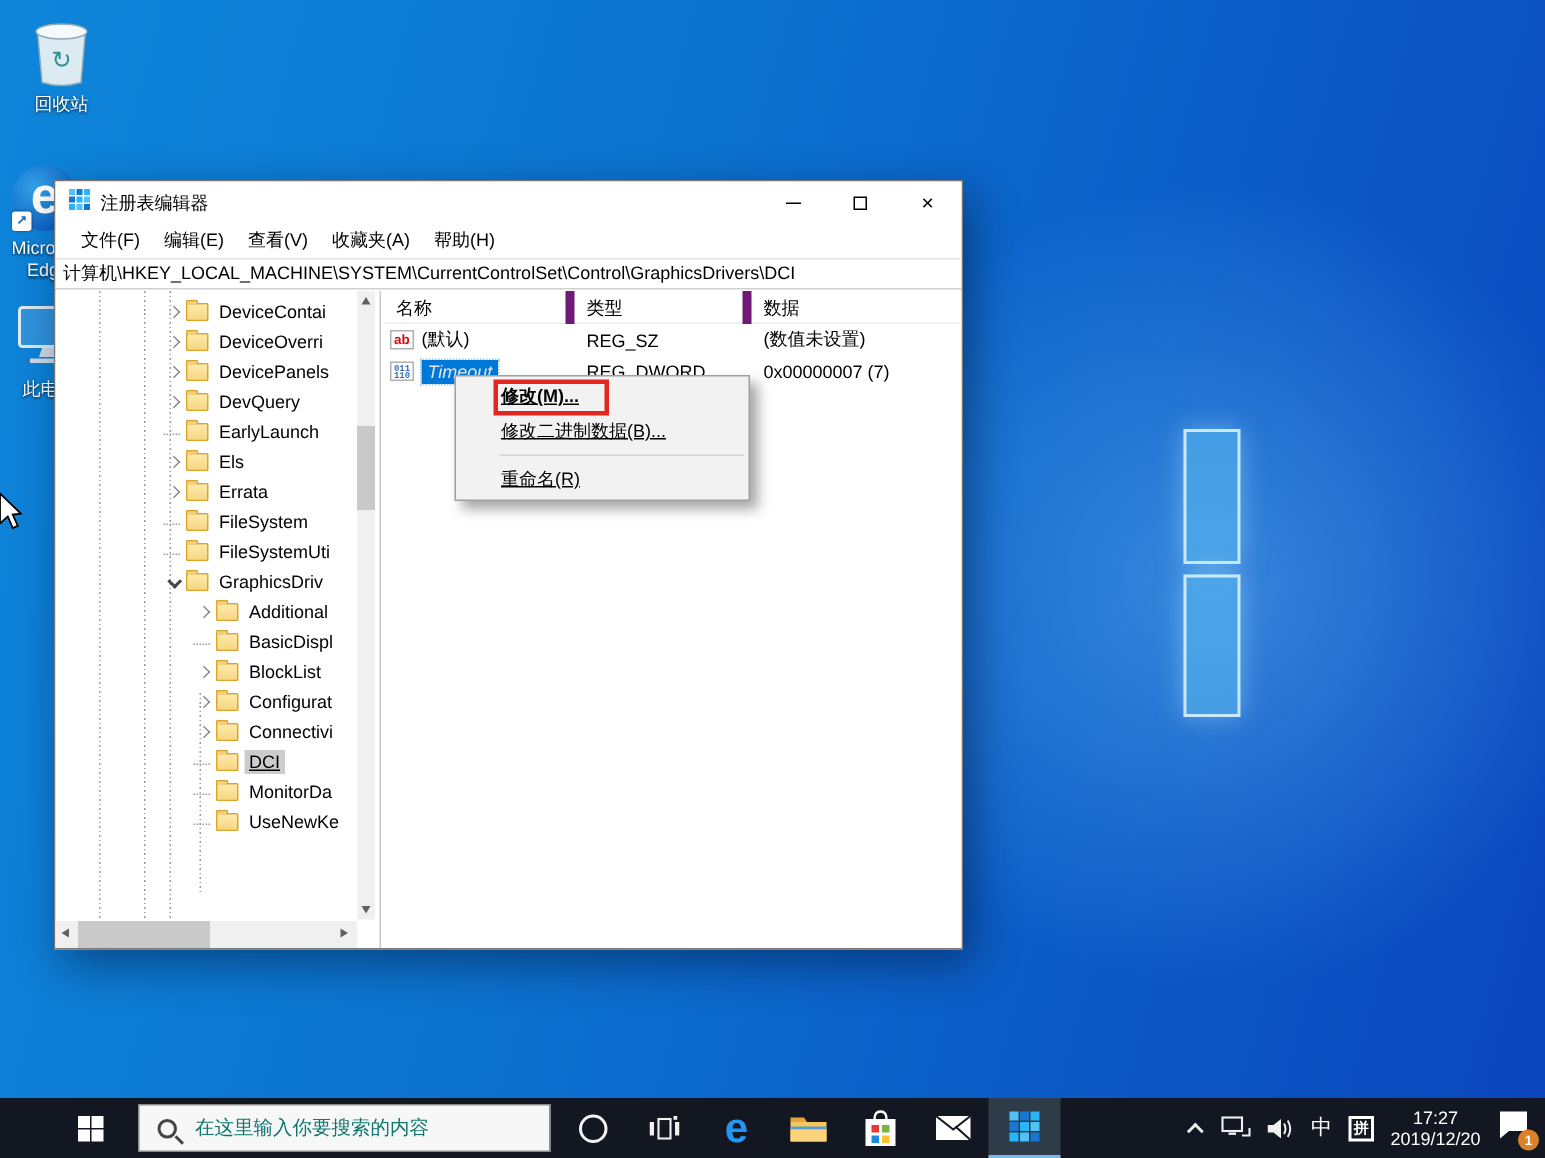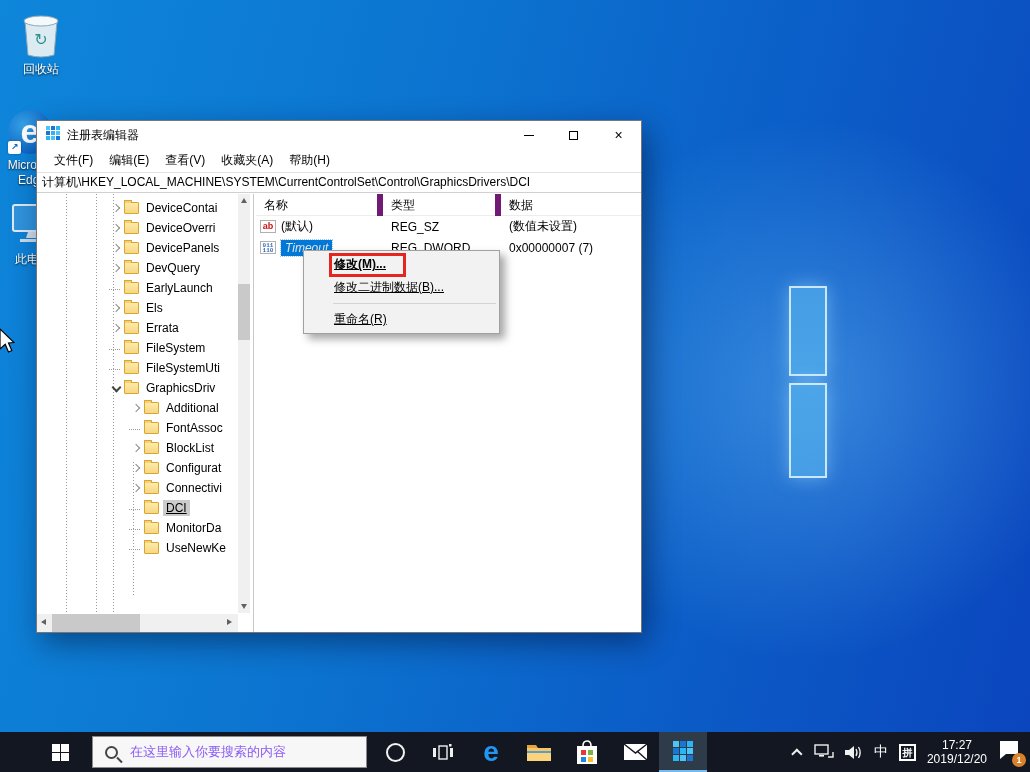--- a/index.html
+++ b/index.html
@@ -121,21 +121,21 @@
   .startbtn { position: absolute; left: 36px; top: 0; width: 48px; height: 40px;
     display: flex; align-items: center; justify-content: center; }
   .startgrid { display: grid; grid-template-columns: 8px 8px; grid-template-rows: 8px 8px; gap: 1px; }
   .startgrid div { background: #fff; }
   .searchbox { position: absolute; left: 92px; top: 4px; width: 275px; height: 32px;
     background: #f7f7f7; border: 1px solid #8a8a8a; display: flex; align-items: center; color: #333; }
   .mag { width: 13px; height: 13px; border: 2px solid #444; border-radius: 50%; position: relative;
     margin: 0 12px 0 12px; flex: none; }
   .mag::after { content: ""; position: absolute; width: 7px; height: 2px; background: #444;
     transform: rotate(45deg); left: 9px; top: 11px; }
-  .search-text { font-size: 13px; color: #8b5cf6; }
+  .search-text { font-size: 13px; color: #0f766e; }
   .tb-icons { position: absolute; left: 371px; top: 0; height: 40px; display: flex; }
   .tbslot { width: 48px; height: 40px; display: flex; align-items: center; justify-content: center; position: relative; }
   .tbslot.active { background: #2e3c49; border-bottom: 2px solid #76b9ed; }
   .cortana-ring { width: 19px; height: 19px; border: 2px solid #f2f2f2; border-radius: 50%; }
   .edge-e { color: #2196f3; font-size: 28px; font-weight: bold; line-height: 28px; }
   .tray { position: absolute; right: 0; top: 0; height: 40px; display: flex; align-items: center; gap: 11px; padding-right: 8px; }
   .chev-up { width: 8px; height: 8px; border-top: 2px solid #eee; border-left: 2px solid #eee;
     transform: rotate(45deg) translateY(3px); }
   .ime-lang { font-size: 14px; }
   .ime-mode { width: 17px; height: 17px; border: 2px solid #fff; font-size: 10px; line-height: 13px;
@@ -273,21 +273,21 @@
               <span class="tlabel">GraphicsDriv</span>
             </div>
           <div class="trow lv1">
               <span class="exp c"></span>
               <span class="folder"></span>
               <span class="tlabel">Additional</span>
             </div>
           <div class="trow lv1">
               <span class="exp l"></span>
               <span class="folder"></span>
-              <span class="tlabel">FontAssoc</span>
+              <span class="tlabel">BasicDispl</span>
             </div>
           <div class="trow lv1">
               <span class="exp c"></span>
               <span class="folder"></span>
               <span class="tlabel">BlockList</span>
             </div>
           <div class="trow lv1">
               <span class="exp c"></span>
               <span class="folder"></span>
               <span class="tlabel">Configurat</span>

